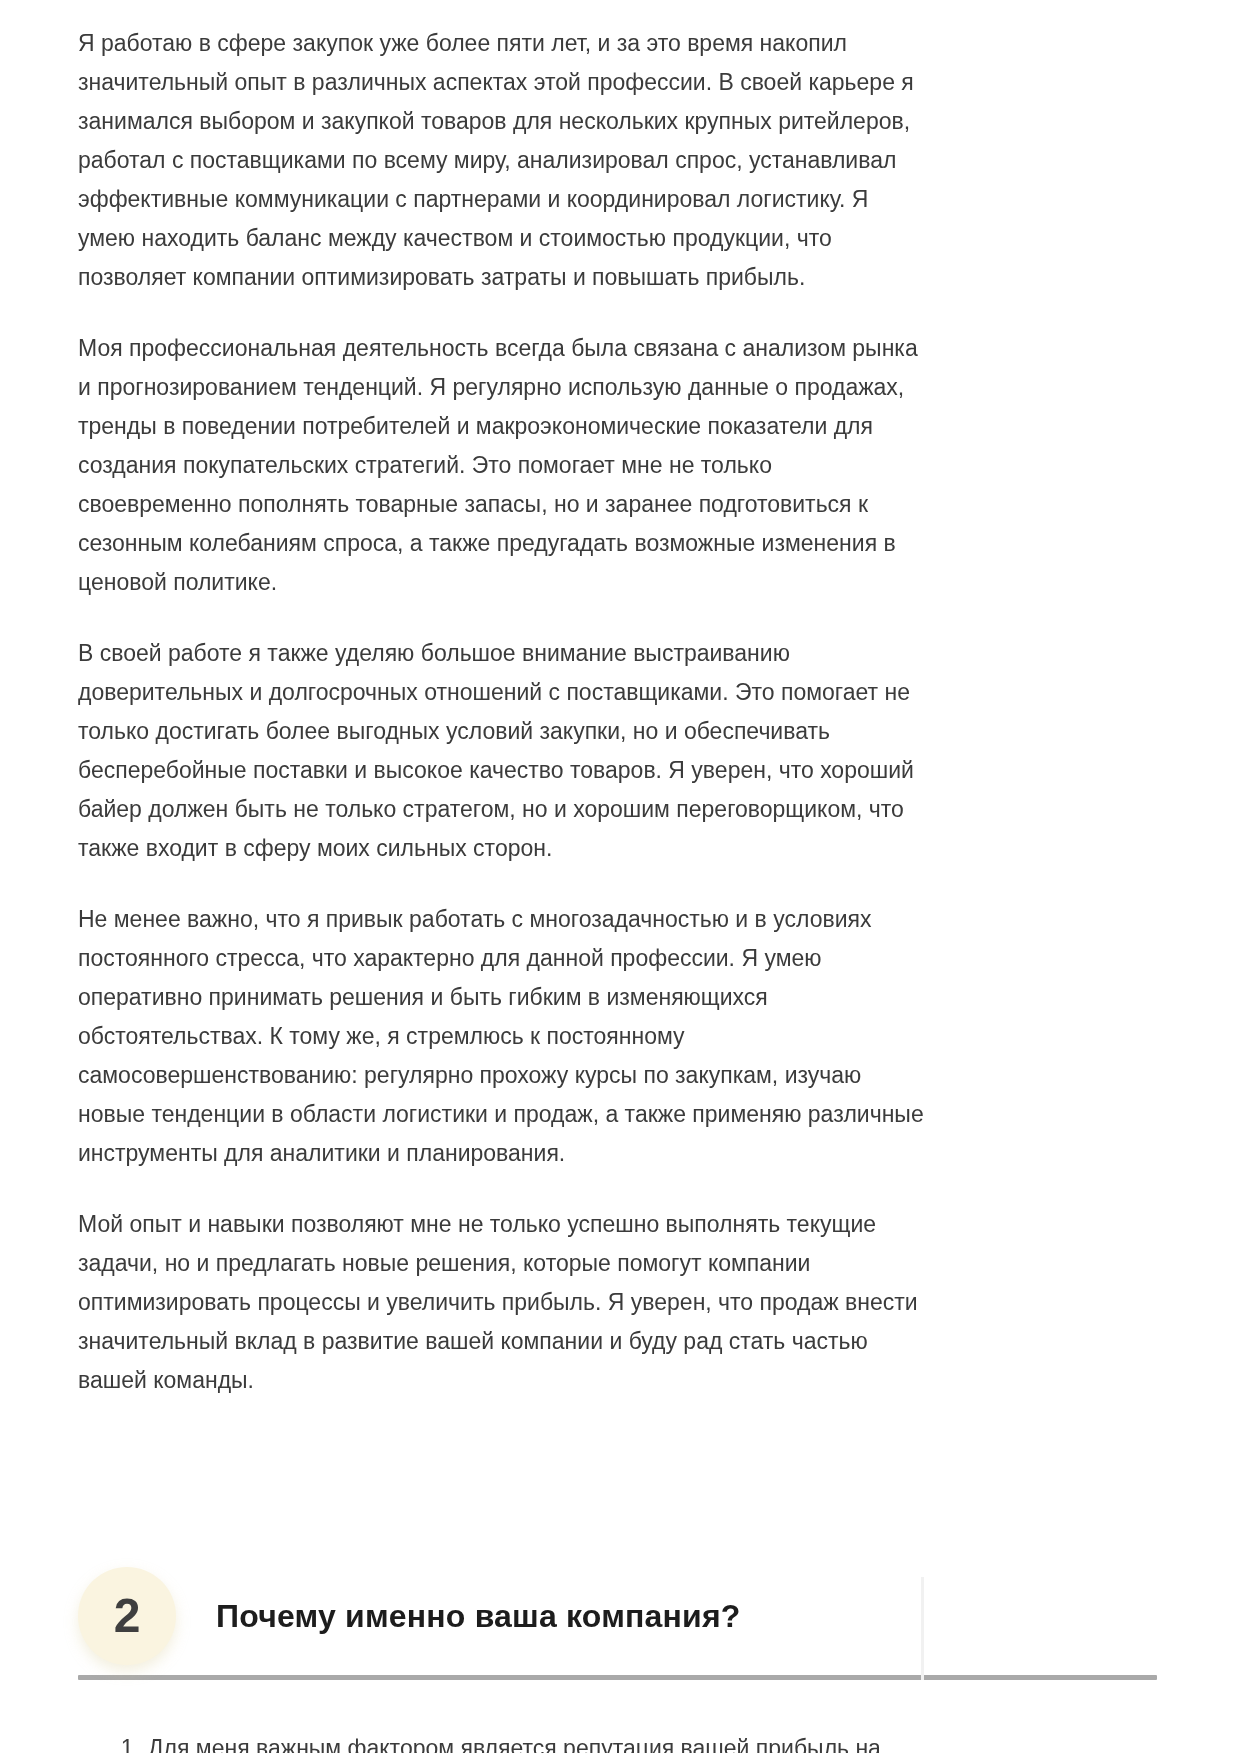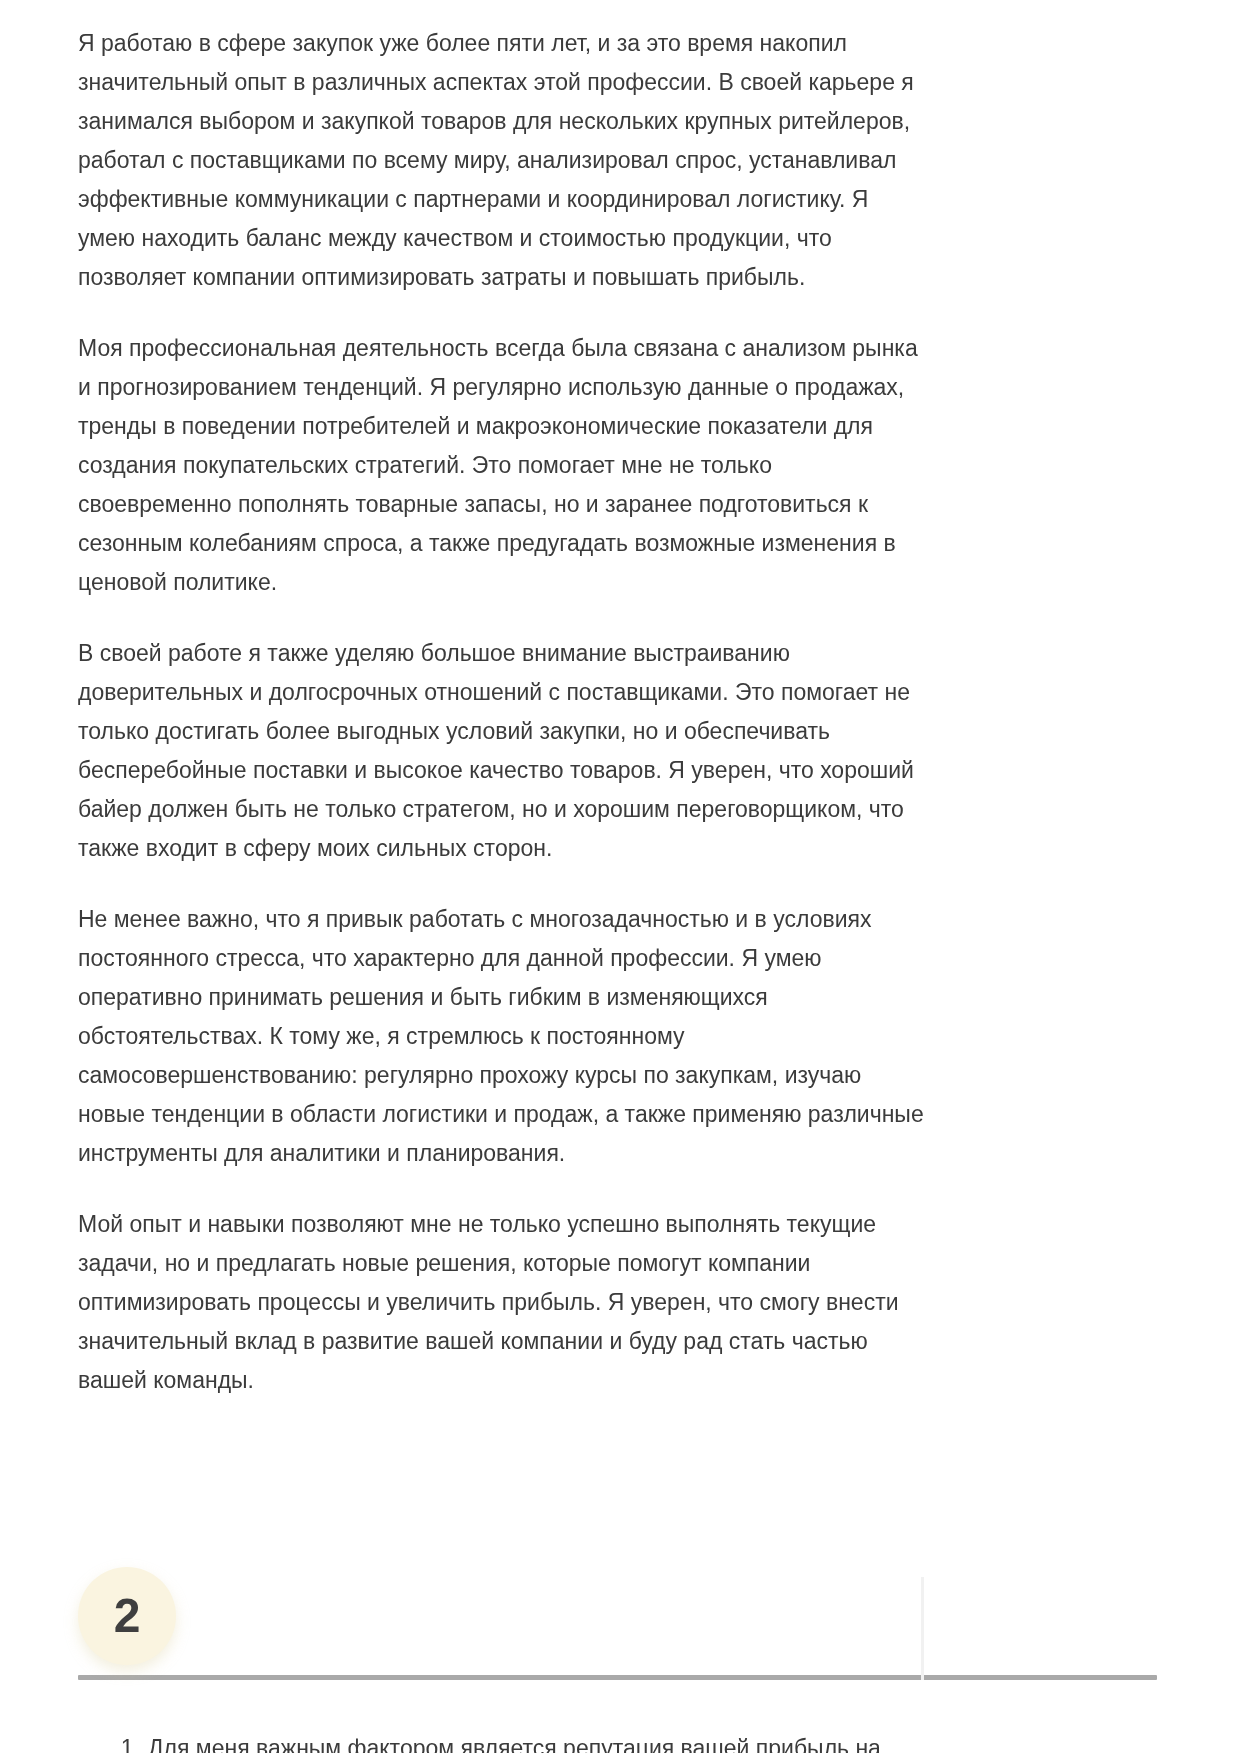--- a/index.html
+++ b/index.html
@@ -95,27 +95,28 @@
 </style>
 </head>
 <body>
 
 <div class="content">
 
   <p class="para">Я работаю в сфере закупок уже более пяти лет, и за это время накопил значительный опыт в различных аспектах этой профессии. В своей карьере я занимался выбором и закупкой товаров для нескольких крупных ритейлеров, работал с поставщиками по всему миру, анализировал спрос, устанавливал эффективные коммуникации с партнерами и координировал логистику. Я умею находить баланс между качеством и стоимостью продукции, что позволяет компании оптимизировать затраты и повышать прибыль.</p>
   <p class="para">Моя профессиональная деятельность всегда была связана с анализом рынка и прогнозированием тенденций. Я регулярно использую данные о продажах, тренды в поведении потребителей и макроэкономические показатели для создания покупательских стратегий. Это помогает мне не только своевременно пополнять товарные запасы, но и заранее подготовиться к сезонным колебаниям спроса, а также предугадать возможные изменения в ценовой политике.</p>
   <p class="para">В своей работе я также уделяю большое внимание выстраиванию доверительных и долгосрочных отношений с поставщиками. Это помогает не только достигать более выгодных условий закупки, но и обеспечивать бесперебойные поставки и высокое качество товаров. Я уверен, что хороший байер должен быть не только стратегом, но и хорошим переговорщиком, что также входит в сферу моих сильных сторон.</p>
   <p class="para">Не менее важно, что я привык работать с многозадачностью и в условиях постоянного стресса, что характерно для данной профессии. Я умею оперативно принимать решения и быть гибким в изменяющихся обстоятельствах. К тому же, я стремлюсь к постоянному самосовершенствованию: регулярно прохожу курсы по закупкам, изучаю новые тенденции в области логистики и продаж, а также применяю различные инструменты для аналитики и планирования.</p>
-  <p class="para">Мой опыт и навыки позволяют мне не только успешно выполнять текущие задачи, но и предлагать новые решения, которые помогут компании оптимизировать процессы и увеличить прибыль. Я уверен, что смогу внести значительный вклад в развитие вашей компании и буду рад стать частью вашей команды.</p>
+  <p class="para">Мой опыт и навыки позволяют мне не только успешно выполнять текущие задачи, но и предлагать новые решения, которые помогут компании оптимизировать процессы и увеличить прибыль. Я уверен, что продаж внести значительный вклад в развитие вашей компании и буду рад стать частью вашей команды.</p>
 
   <div class="section-header">
     <div class="section-header-row">
       <div class="num-badge">
         <span>2</span>
       </div>
+      <h2 class="section-title">Почему именно ваша компания?</h2>
     </div>
     <div class="header-block-edge"></div>
     <div class="section-divider"></div>
   </div>
 
   <div class="olist">
     <div class="olist-item">
       <div class="olist-marker">1.</div>
       <div class="olist-text">Для меня важным фактором является репутация вашей прибыль на рынке и ее стремление к инновациям. Я внимательно следил за тем, как вы развиваете свои отношения с поставщиками и налаживаете процессы закупок, что позволяет вам</div>
     </div>

